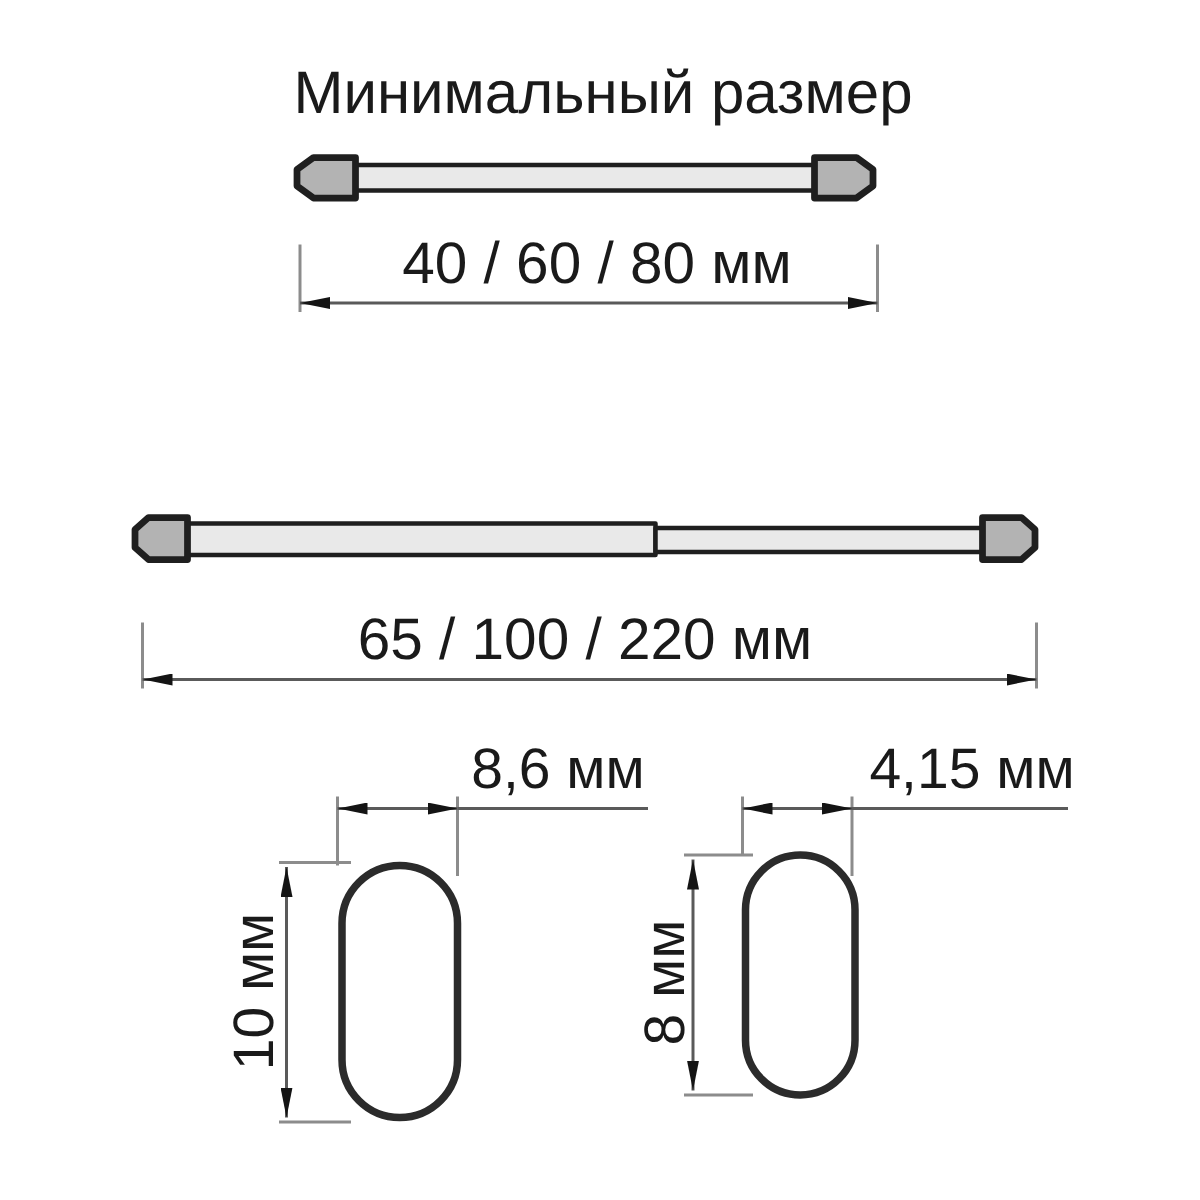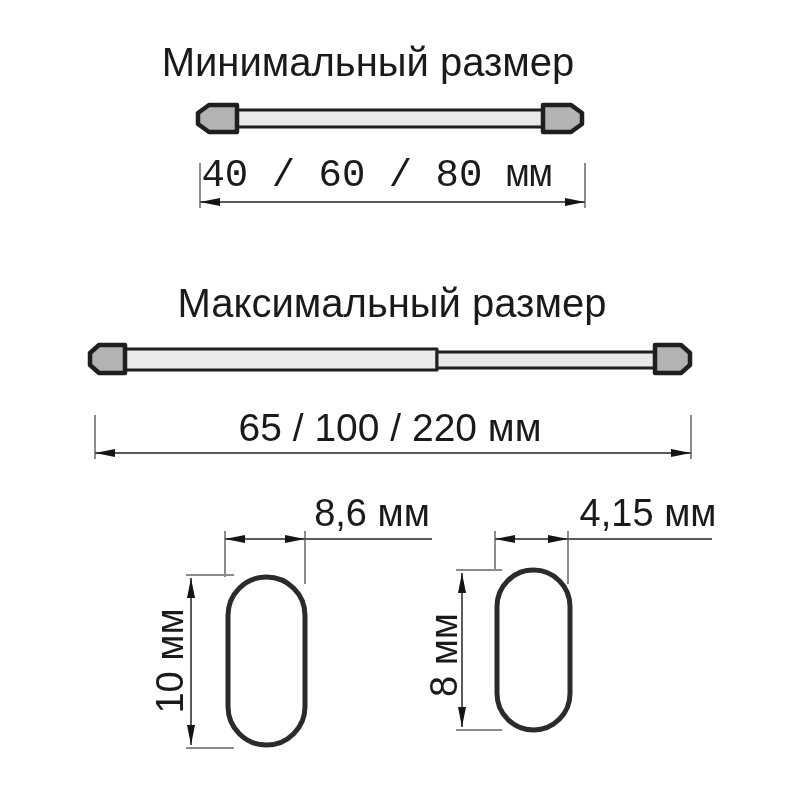--- a/index.html
+++ b/index.html
@@ -91,25 +91,24 @@
       <line x1="568" y1="531" x2="568" y2="584" stroke="#8c8c8c" stroke-width="2"></line>
       <line x1="495" y1="539" x2="568" y2="539" stroke="#5a5a5a" stroke-width="2" marker-start="url(#arrow)" marker-end="url(#arrow)"></line>
       <line x1="568" y1="539" x2="712" y2="539" stroke="#5a5a5a" stroke-width="2"></line>
 
       <line x1="456" y1="570" x2="502" y2="570" stroke="#8c8c8c" stroke-width="2"></line>
       <line x1="456" y1="730" x2="502" y2="730" stroke="#8c8c8c" stroke-width="2"></line>
       <line x1="462" y1="573" x2="462" y2="727" stroke="#5a5a5a" stroke-width="2" marker-start="url(#arrow)" marker-end="url(#arrow)"></line>
     </g>
   </svg>
 
-  <div class="label t-title" style="left:368px; top:62px;">Минимальный размер</div>
+  <div class="label t-title" style="left:402px; top:62px;">Минимальный размер</div>
 
-  <div class="label t-dim" style="left:377px; top:176px;font-family:Liberation Mono, monospace;">40 / 60 / 80 мм</div>
+  <div class="label t-dim" style="left:398px; top:176px;">40 / 60 / 80 мм</div>
 
-  <div class="label t-title" style="left:392px; top:303px;">Максимальный размер</div>
 
   <div class="label t-dim" style="left:390px; top:427px;">65 / 100 / 220 мм</div>
 
   <div class="label t-dim-s" style="left:372px; top:513px;">8,6 мм</div>
 
   <div class="label t-dim-s rot" style="left:170px; top:661px;">10 мм</div>
 
   <div class="label t-dim-s" style="left:648px; top:513px;text-align:center;">4,15 мм</div>
 
   <div class="label t-dim-s rot" style="left:444px; top:655px;">8 мм</div>

